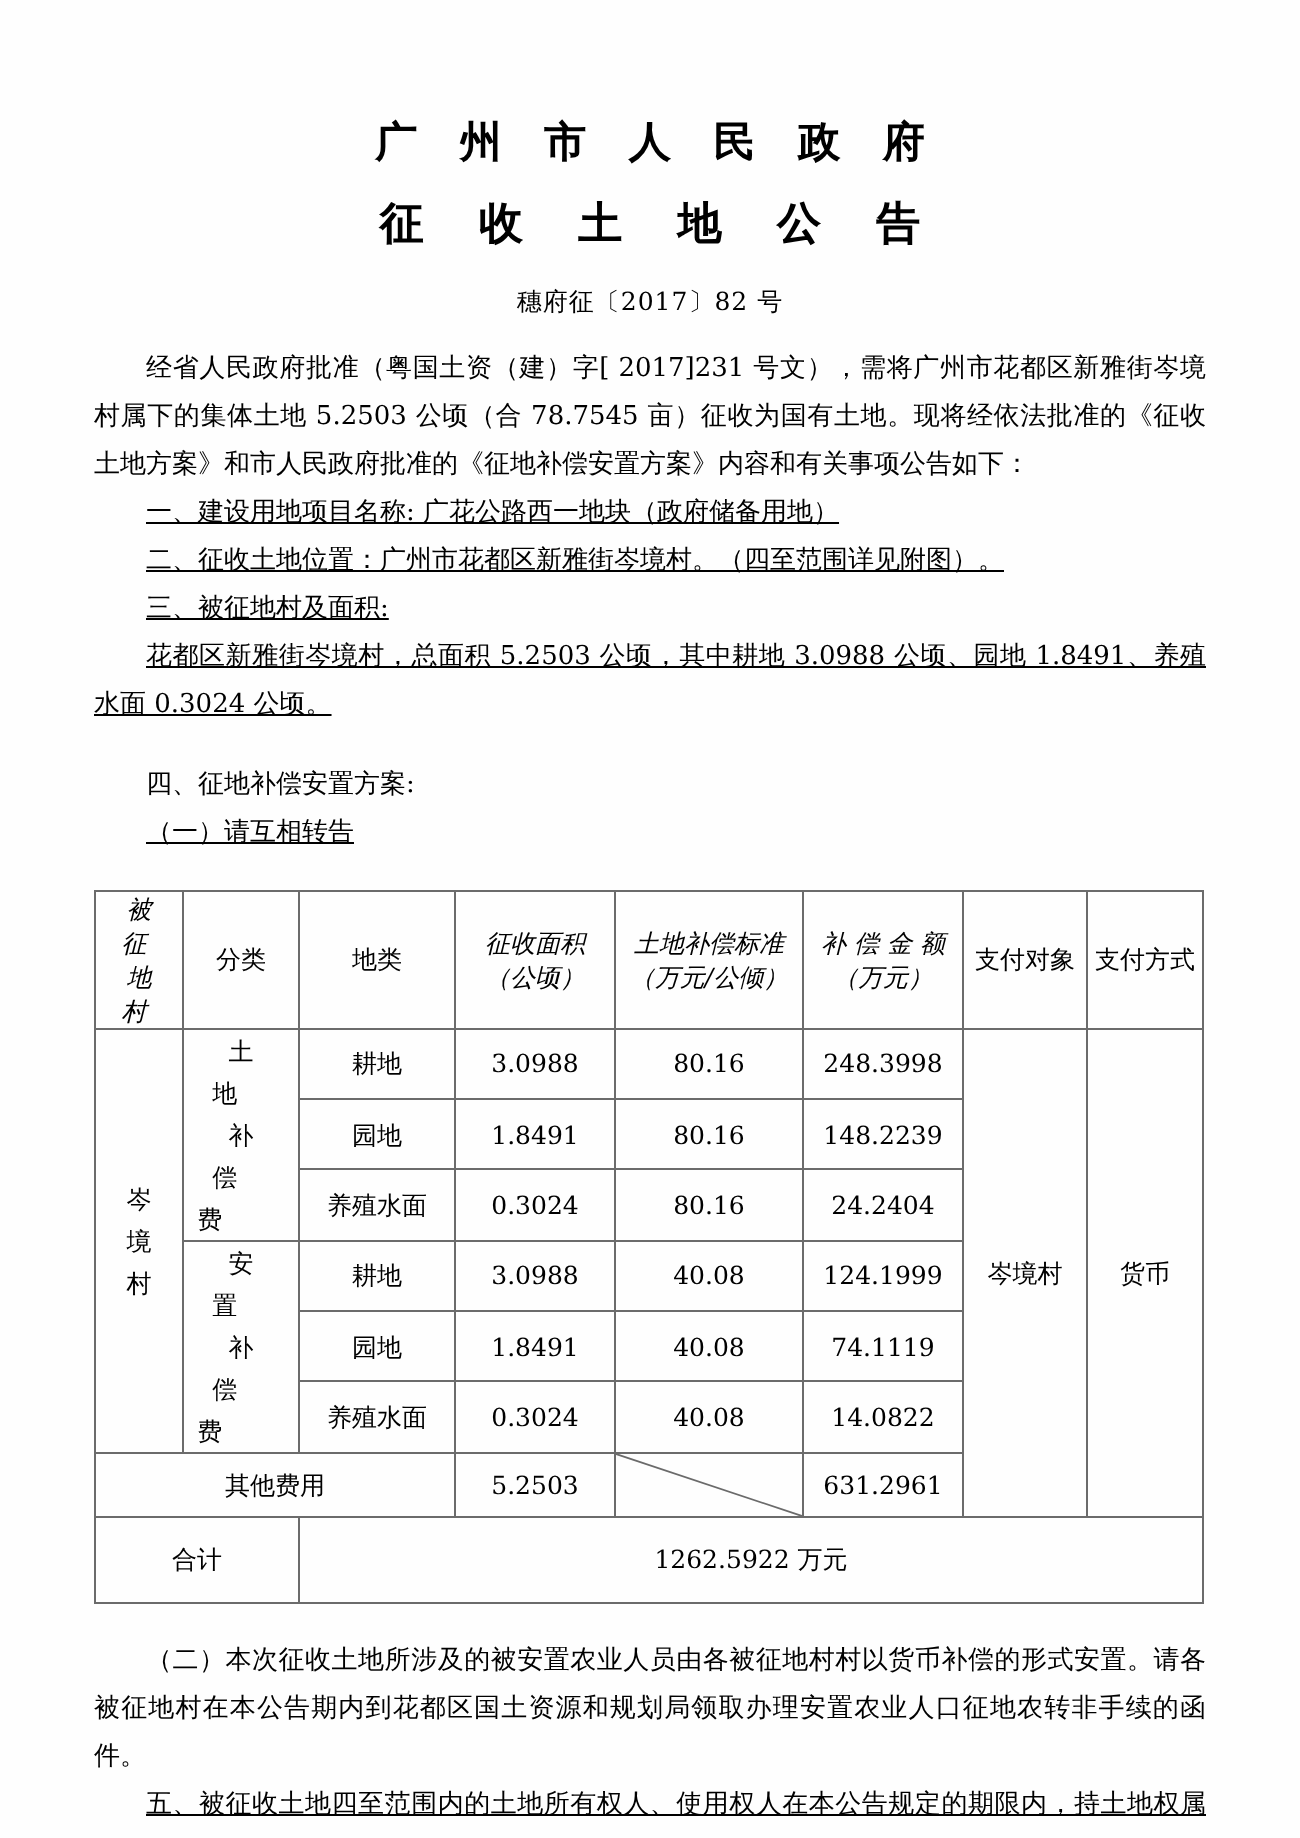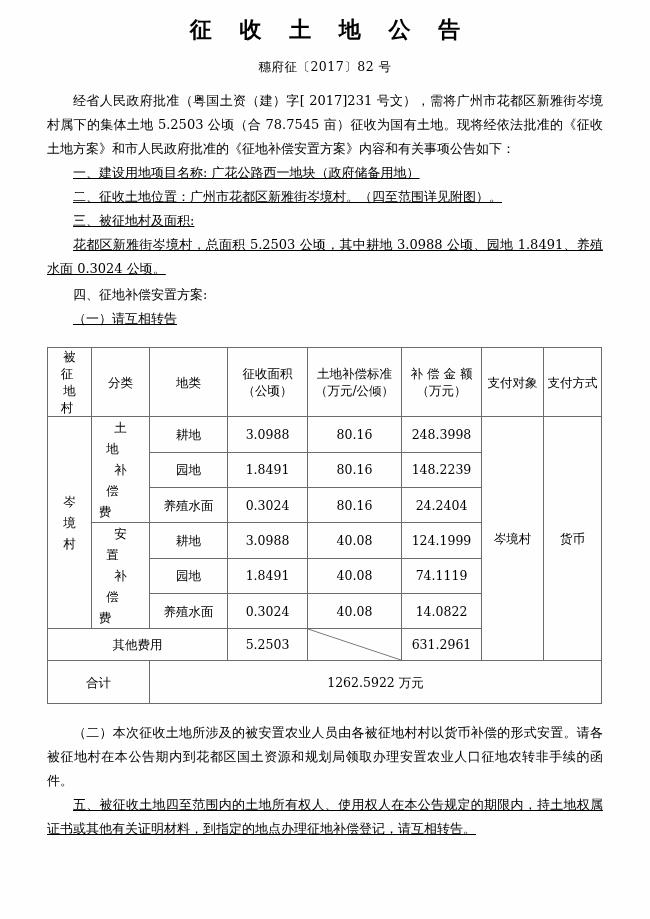--- a/index.html
+++ b/index.html
@@ -67,21 +67,21 @@
     text-indent: 26px;
   }
   .para.first {
     margin-top: 13px;
   }
   .para.tight {
     margin-top: 0;
     text-decoration: underline;
   }
   .para-gap {
-    margin-top: 2px;
+    margin-top: 16px;
   }
 
   
   .tbl-wrap {
     margin-top: 16px;
   }
   table.comp {
     border-collapse: collapse;
     width: 554px;
     table-layout: fixed;
@@ -96,20 +96,21 @@
   }
   table.comp td.hdr {
     height: 52px;
     font-size: 12.5px;
   }
   table.comp td.datarow {
     height: 29px;
   }
   .hdr-two-line {
     display: block;
+    font-style: italic;
   }
   .spread-2 {
     display: inline-block;
     letter-spacing: 5px;
     text-indent: 5px;
   }
   .vert-cell {
     font-size: 12.5px;
     line-height: 21px;
   }
@@ -160,20 +161,21 @@
   .closing {
     margin-top: 17px;
   }
 </style>
 </head>
 <body>
 
 <div class="page">
   <div class="doc-body">
 
+    <div class="title-main">广 州 市 人 民 政 府</div>
     <div class="title-sub">征 收 土 地 公 告</div>
     <div class="doc-number">穗府征〔2017〕82 号</div>
 
     <p class="para indent first">经省人民政府批准（粤国土资（建）字[ 2017]231 号文），需将广州市花都区新雅街岑境村属下的集体土地 5.2503 公顷（合 78.7545 亩）征收为国有土地。现将经依法批准的《征收土地方案》和市人民政府批准的《征地补偿安置方案》内容和有关事项公告如下：</p>
     <p class="para indent tight">一、建设用地项目名称: 广花公路西一地块（政府储备用地）</p>
     <p class="para indent tight">二、征收土地位置：广州市花都区新雅街岑境村。（四至范围详见附图）。</p>
     <p class="para indent tight">三、被征地村及面积:</p>
     <p class="para indent tight">花都区新雅街岑境村，总面积 5.2503 公顷，其中耕地 3.0988 公顷、园地 1.8491、养殖水面 0.3024 公顷。</p>
     <p class="para indent para-gap">四、征地补偿安置方案:</p>
     <p class="para indent tight">（一）请互相转告</p>

